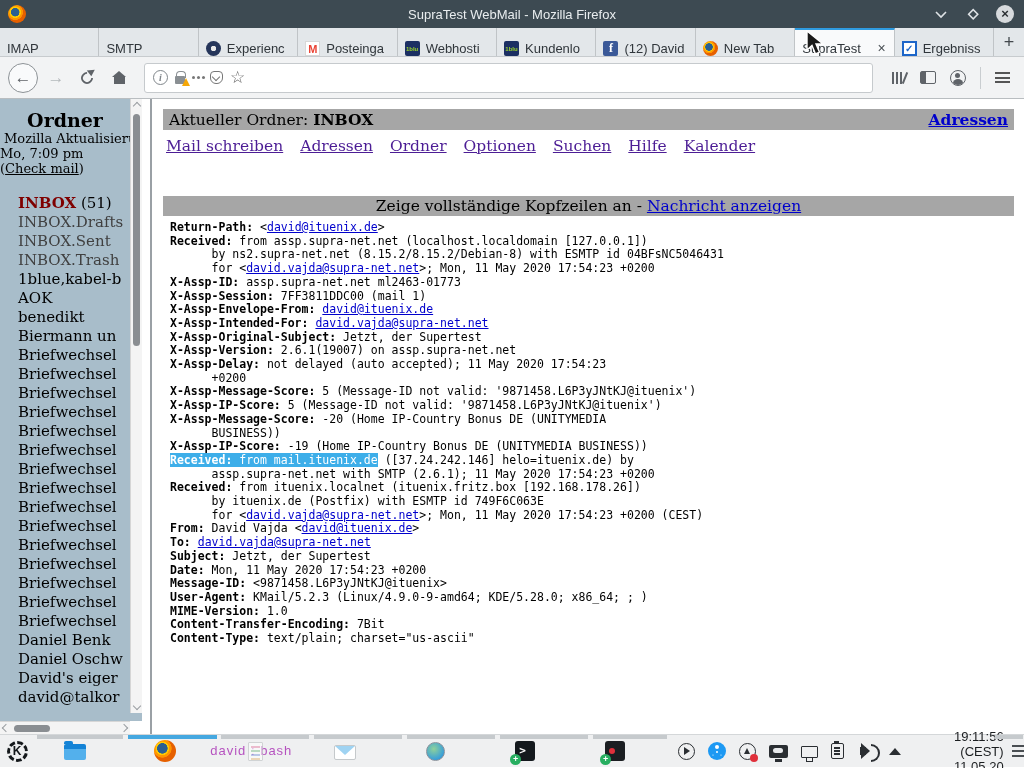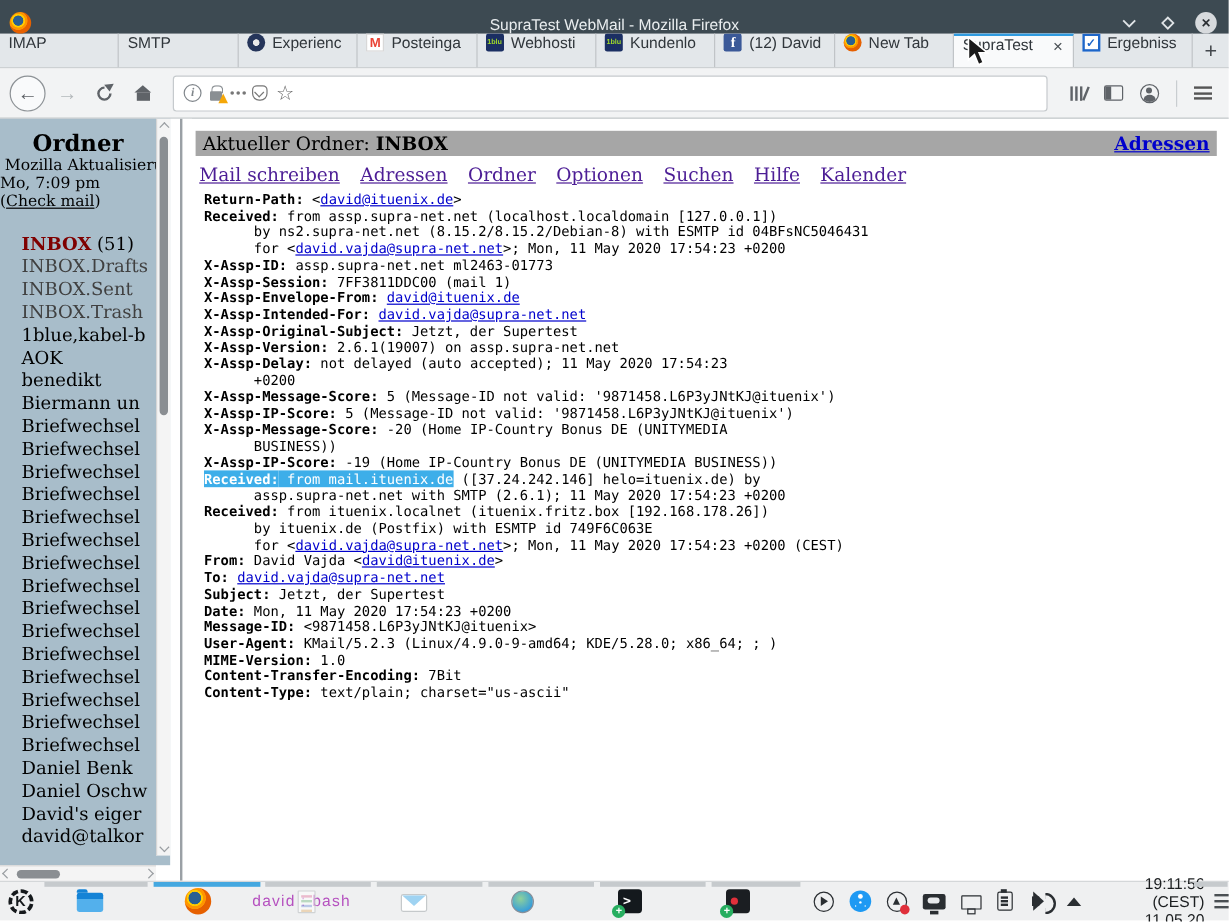--- a/index.html
+++ b/index.html
@@ -1,32 +1,32 @@
 <!DOCTYPE html>
 <html><head>
 <meta charset="utf-8">
 <title>SupraTest WebMail - Mozilla Firefox</title>
 <style>
   *{box-sizing:border-box;margin:0;padding:0}
   html,body{width:1024px;height:768px;overflow:hidden}
   body{position:relative;font-family:"Liberation Sans",sans-serif;background:#fff}
 
   
-  .titlebar{height:28px;background:#3d4a52;display:flex;align-items:flex-end;position:relative;color:#e9edef}
+  .titlebar{height:28px;background:#3d4a52;display:flex;align-items:center;position:relative;color:#e9edef}
   .ff-logo{width:18px;height:18px;border-radius:50%;margin-left:8px;
     background:radial-gradient(circle at 40% 40%,#2b5f91 0 4px,#ffcb00 4.5px 5.5px,#ff9500 6px 7.5px,#e66000 8px)}
   .tb-title{position:absolute;left:0;right:0;text-align:center;font-size:13px;color:#e9edef}
   .tb-controls{margin-left:auto;display:flex;align-items:center;gap:14px;padding-right:10px;z-index:2}
   .tb-btn{width:18px;height:18px;display:flex;align-items:center;justify-content:center;cursor:default}
   .tb-close{width:18px;height:18px;border-radius:50%;background:#d7dadd;color:#2a2e32;font-size:13px;line-height:18px;text-align:center;font-weight:bold}
 
   
   .tabstrip{height:29px;background:#e3e7ea;display:flex;align-items:stretch;border-bottom:1px solid #c7cbce}
   .tabs{display:flex;flex:1;min-width:0}
-  .tab{flex:1 1 0;min-width:0;display:flex;align-items:flex-start;gap:6px;padding:0 7px;font-size:13px;color:#30363b;border-right:1px solid #c0c4c7;overflow:hidden;position:relative;white-space:nowrap}
+  .tab{flex:1 1 0;min-width:0;display:flex;align-items:flex-end;gap:6px;padding:0 7px;font-size:13px;color:#30363b;border-right:1px solid #c0c4c7;overflow:hidden;position:relative;white-space:nowrap}
   .tab.active{background:#f9fafb;border-top:2px solid #2f9be0;border-right:1px solid #c0c4c7}
   .tab-label{overflow:hidden;white-space:nowrap;flex:1 1 auto;min-width:0}
   .tab-close{font-size:14px;color:#4a5055;padding:0 1px;flex:0 0 auto}
   .newtab{width:30px;display:flex;align-items:center;justify-content:center;font-size:18px;color:#43484d}
   .ticon{width:15px;height:15px;flex:0 0 auto;display:flex;align-items:center;justify-content:center;position:relative}
   .i-cia{border-radius:50%;background:radial-gradient(circle,#e8e8e8 0 2.5px,#25355a 3px)}
   .i-gmail{background:#fff;border:1px solid #d8d8d8}
   .i-gmail::after{content:"M";color:#ea4335;font-weight:bold;font-size:11px}
   .i-1blu{background:#1b2f63;border-radius:2px}
   .i-1blu::after{content:"1blu";color:#9dd62a;font-size:6px;font-weight:bold}
@@ -302,20 +302,21 @@
       <span class="chev down"></span>
     </div>
   </div>
   <div class="framegap"></div>
   <div class="mainframe">
     <div class="bar1">
       <span><span>Aktueller Ordner: </span><b>INBOX</b></span>
       <a href="#" class="logout">Adressen</a>
     </div>
     <div class="navlinks" id="nav-links"><a class="navlink">Mail schreiben</a><a class="navlink">Adressen</a><a class="navlink">Ordner</a><a class="navlink">Optionen</a><a class="navlink">Suchen</a><a class="navlink">Hilfe</a><a class="navlink">Kalender</a></div>
+    <div class="banner"><span>Zeige vollständige Kopfzeilen an - </span><a href="#">Nachricht anzeigen</a></div>
     <div class="headers" id="headers"><div class="hline"><span class="hb">Return-Path:</span><span class="ht0"> &lt;</span><span class="ha">david@ituenix.de</span><span class="ht0">&gt;</span></div><div class="hline"><span class="hb">Received:</span><span class="ht0"> from assp.supra-net.net (localhost.localdomain [127.0.0.1])</span></div><div class="hline"><span class="ht0">      by ns2.supra-net.net (8.15.2/8.15.2/Debian-8) with ESMTP id 04BFsNC5046431</span></div><div class="hline"><span class="ht0">      for &lt;</span><span class="ha">david.vajda@supra-net.net</span><span class="ht0">&gt;; Mon, 11 May 2020 17:54:23 +0200</span></div><div class="hline"><span class="hb">X-Assp-ID:</span><span class="ht0"> assp.supra-net.net ml2463-01773</span></div><div class="hline"><span class="hb">X-Assp-Session:</span><span class="ht0"> 7FF3811DDC00 (mail 1)</span></div><div class="hline"><span class="hb">X-Assp-Envelope-From:</span><span class="ht0"> </span><span class="ha">david@ituenix.de</span></div><div class="hline"><span class="hb">X-Assp-Intended-For:</span><span class="ht0"> </span><span class="ha">david.vajda@supra-net.net</span></div><div class="hline"><span class="hb">X-Assp-Original-Subject:</span><span class="ht0"> Jetzt, der Supertest</span></div><div class="hline"><span class="hb">X-Assp-Version:</span><span class="ht0"> 2.6.1(19007) on assp.supra-net.net</span></div><div class="hline"><span class="hb">X-Assp-Delay:</span><span class="ht0"> not delayed (auto accepted); 11 May 2020 17:54:23</span></div><div class="hline"><span class="ht0">      +0200</span></div><div class="hline"><span class="hb">X-Assp-Message-Score:</span><span class="ht0"> 5 (Message-ID not valid: '9871458.L6P3yJNtKJ@ituenix')</span></div><div class="hline"><span class="hb">X-Assp-IP-Score:</span><span class="ht0"> 5 (Message-ID not valid: '9871458.L6P3yJNtKJ@ituenix')</span></div><div class="hline"><span class="hb">X-Assp-Message-Score:</span><span class="ht0"> -20 (Home IP-Country Bonus DE (UNITYMEDIA</span></div><div class="hline"><span class="ht0">      BUSINESS))</span></div><div class="hline"><span class="hb">X-Assp-IP-Score:</span><span class="ht0"> -19 (Home IP-Country Bonus DE (UNITYMEDIA BUSINESS))</span></div><div class="hline"><span class="hsel hselb">Received:</span><span class="hsel"> from mail.ituenix.de</span><span class="ht0"> ([37.24.242.146] helo=ituenix.de) by</span></div><div class="hline"><span class="ht0">      assp.supra-net.net with SMTP (2.6.1); 11 May 2020 17:54:23 +0200</span></div><div class="hline"><span class="hb">Received:</span><span class="ht0"> from ituenix.localnet (ituenix.fritz.box [192.168.178.26])</span></div><div class="hline"><span class="ht0">      by ituenix.de (Postfix) with ESMTP id 749F6C063E</span></div><div class="hline"><span class="ht0">      for &lt;</span><span class="ha">david.vajda@supra-net.net</span><span class="ht0">&gt;; Mon, 11 May 2020 17:54:23 +0200 (CEST)</span></div><div class="hline"><span class="hb">From:</span><span class="ht0"> David Vajda &lt;</span><span class="ha">david@ituenix.de</span><span class="ht0">&gt;</span></div><div class="hline"><span class="hb">To:</span><span class="ht0"> </span><span class="ha">david.vajda@supra-net.net</span></div><div class="hline"><span class="hb">Subject:</span><span class="ht0"> Jetzt, der Supertest</span></div><div class="hline"><span class="hb">Date:</span><span class="ht0"> Mon, 11 May 2020 17:54:23 +0200</span></div><div class="hline"><span class="hb">Message-ID:</span><span class="ht0"> &lt;9871458.L6P3yJNtKJ@ituenix&gt;</span></div><div class="hline"><span class="hb">User-Agent:</span><span class="ht0"> KMail/5.2.3 (Linux/4.9.0-9-amd64; KDE/5.28.0; x86_64; ; )</span></div><div class="hline"><span class="hb">MIME-Version:</span><span class="ht0"> 1.0</span></div><div class="hline"><span class="hb">Content-Transfer-Encoding:</span><span class="ht0"> 7Bit</span></div><div class="hline"><span class="hb">Content-Type:</span><span class="ht0"> text/plain; charset="us-ascii"</span></div></div>
   </div>
 </div>
 
 <div class="taskbar">
   <div class="strip" style="left:37px;width:86px"></div>
   <div class="strip blue" style="left:128px;width:89px"></div>
   <div class="strip" style="left:221px;width:88px"></div>
   <div class="strip" style="left:314px;width:88px"></div>
   <div class="strip" style="left:407px;width:88px"></div>

